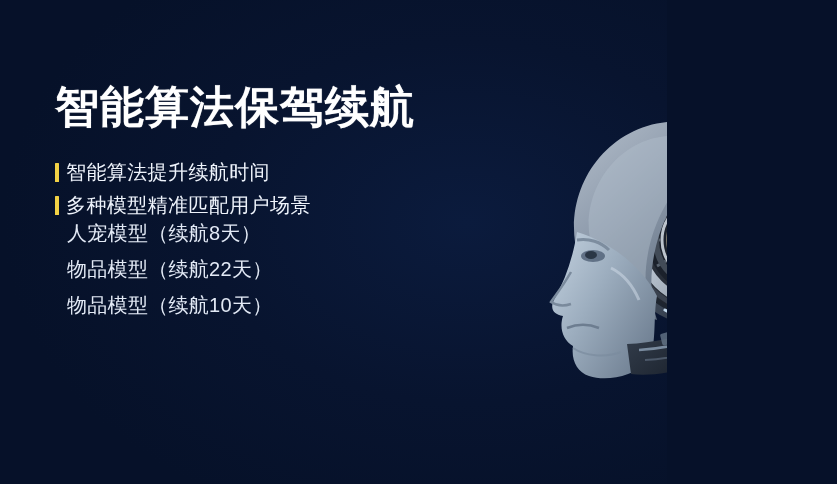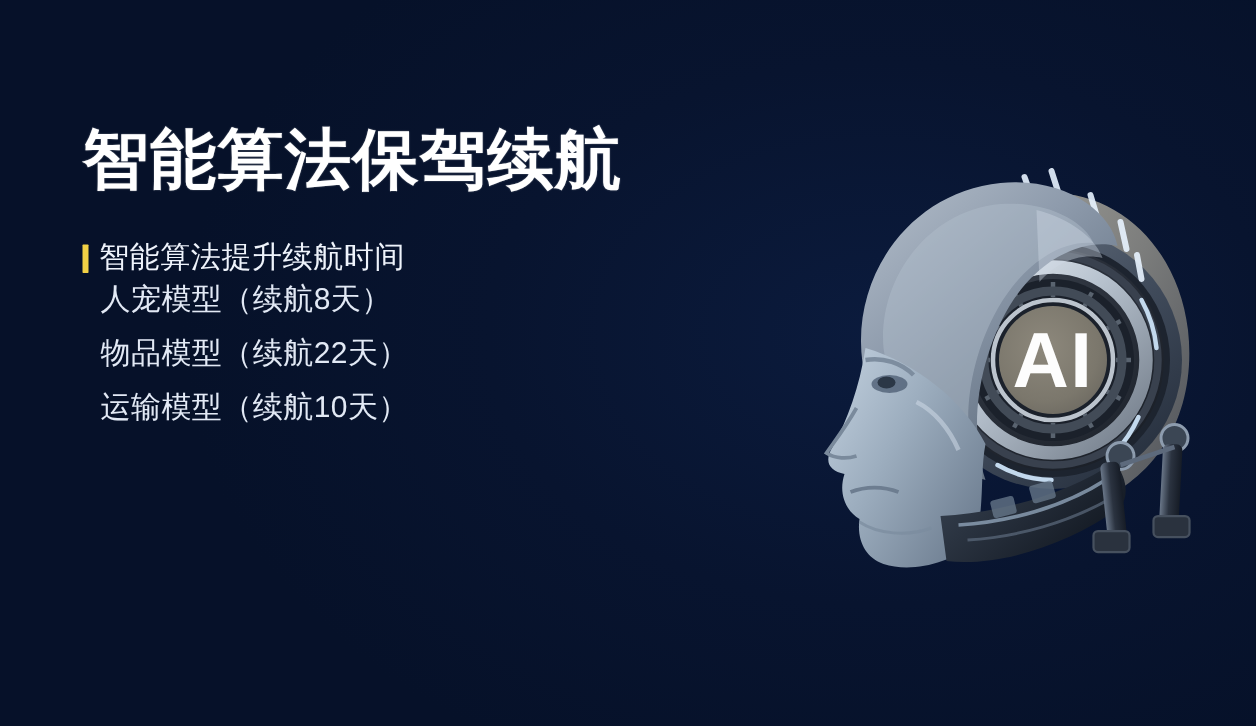--- a/index.html
+++ b/index.html
@@ -8,21 +8,21 @@
     background: #061129;
   }
   body {
     width: 837px;
     height: 484px;
     overflow: hidden;
     font-family: "Liberation Sans", "DejaVu Sans", sans-serif;
   }
   #slide {
     position: relative;
-    width: 837px;
+    width: 667px;
     height: 484px;
     background:
       radial-gradient(ellipse 620px 430px at 70% 46%, #0b1b3d 0%, #08142f 42%, #061129 75%),
       linear-gradient(160deg, #081532 0%, #061129 55%, #050f24 100%);
     overflow: hidden;
   }
 
   
   .text-col {
     position: absolute;
@@ -108,27 +108,31 @@
 
     <h1 class="title">智能算法保驾续航</h1>
 
     <div class="bullets">
 
       <div class="bullet-row">
         <span class="bullet-bar"></span>
         <span class="bullet-text">智能算法提升续航时间</span>
       </div>
 
+      <div class="bullet-row">
+        <span class="bullet-bar"></span>
+        <span class="bullet-text">多种模型精准匹配用户场景</span>
+      </div>
 
     </div>
 
     <div class="models">
       <div class="model-line">人宠模型（续航8天）</div>
       <div class="model-line">物品模型（续航22天）</div>
-      <div class="model-line">运输模型（续航10天）</div>
+      <div class="model-line">物品模型（续航10天）</div>
     </div>
 
   </div>
 
   <div class="robot">
     <svg width="310" height="300" viewBox="0 0 310 300" xmlns="http://www.w3.org/2000/svg">
       <defs>
         <linearGradient id="skullG" x1="0.15" y1="0" x2="0.9" y2="1">
           <stop offset="0%" stop-color="#aeb9c6"></stop>
           <stop offset="35%" stop-color="#8e9bac"></stop>

